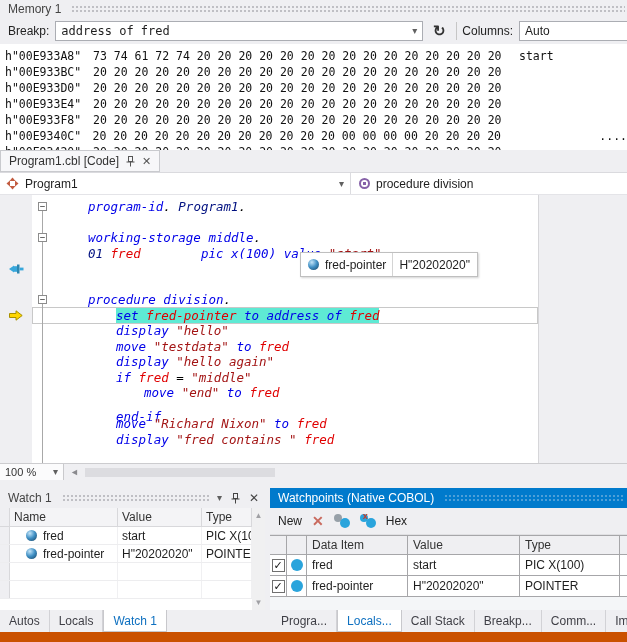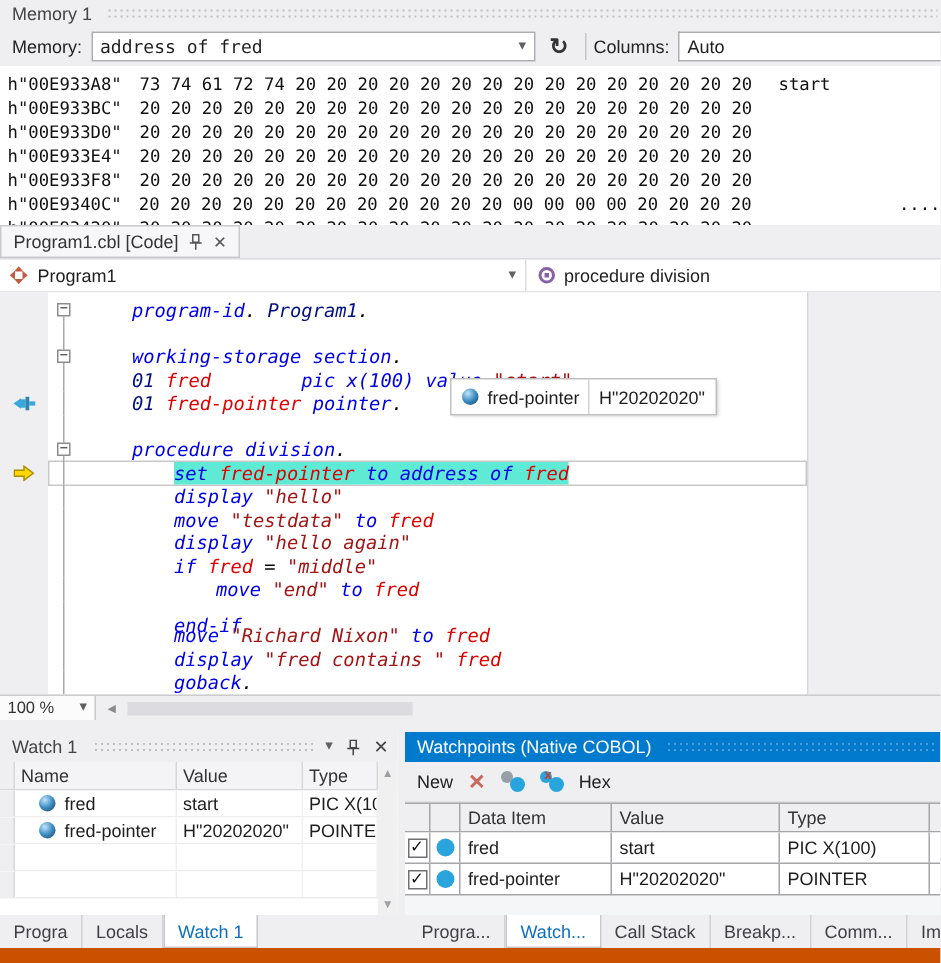--- a/index.html
+++ b/index.html
@@ -13,21 +13,21 @@
 
   
   #memory-panel { position:absolute; left:0; top:0; width:627px; height:150px; background:#EFEFF2; }
   .panel-title { height:18px; display:flex; align-items:center; padding-left:8px; color:#444; }
   .texture { flex:1; height:9px; margin:0 2px 0 10px;
     background-image:radial-gradient(#BFBFC4 27%, transparent 30%); background-size:4px 4px; }
   .texture.blue { background-image:radial-gradient(#4D9FD8 30%, transparent 33%); }
   .mem-toolbar { height:26px; display:flex; align-items:center; padding:0 0 0 8px; }
   .mem-toolbar label { color:#222; margin-right:6px; }
   .combo { background:#fff; border:1px solid #ABADB3; height:20px; display:flex; align-items:center; padding:0 5px; }
-  .addr-box { width:296px; justify-content:space-between; }
+  .addr-box { width:368px; justify-content:space-between; }
   .caret { color:#606060; font-size:10px; line-height:10px; }
   .icon-btn { width:24px; height:21px; display:flex; align-items:center; justify-content:center; color:#333; font-size:15px; font-weight:bold; margin-left:4px; cursor:default; }
   .vsep { width:1px; height:18px; background:#C6C6C6; margin:0 5px; }
   .cols-box { flex:1; border-right:none; }
   .mem-content { position:absolute; left:0; top:44px; right:0; bottom:0; background:#fff; overflow:hidden;
     font-family:"DejaVu Sans Mono", monospace; font-size:11.5px; line-height:16px; color:#111; padding:4px 0 0 5px; }
   .mem-row { display:flex; white-space:pre; }
   .mem-addr { width:88px; }
   .mem-bytes { width:426px; }
 
@@ -131,21 +131,21 @@
 </style>
 </head>
 <body>
 
 <div id="memory-panel">
   <div class="panel-title">
     <span>Memory 1</span>
     <span class="texture"></span>
   </div>
   <div class="mem-toolbar">
-    <label>Memory:</label>
+    <label>Breakp:</label>
     <div class="combo addr-box">
       <span class="mono" style="font-size:12px;">address of fred</span>
       <span class="caret">▾</span>
     </div>
     <div class="icon-btn">
       <span>↻</span>
     </div>
     <div class="vsep"></div>
     <label>Columns:</label>
     <div class="combo cols-box">
@@ -197,42 +197,42 @@
   </div>
 </div>
 
 <div id="editor">
   <div class="editor-white">
     <div class="margin-bg"></div>
     <div class="cur-line-box"></div>
     <div id="code-lines">
         <div class="code-line"><div class="c-margin"></div><div class="c-outline ol first"><div class="collapse-box">−</div></div><div class="c-text" style="padding-left: 34px;"><span><span class="tk-kw">program-id</span><span class="tk-pl">. </span><span class="tk-nm">Program1</span><span class="tk-pl">.</span></span></div></div>
         <div class="code-line"><div class="c-margin"></div><div class="c-outline ol"></div><div class="c-text" style="padding-left: 34px;"><span></span></div></div>
-        <div class="code-line"><div class="c-margin"></div><div class="c-outline ol"><div class="collapse-box">−</div></div><div class="c-text" style="padding-left: 34px;"><span><span class="tk-kw">working-storage section</span><span class="tk-pl">.</span></span></div></div>
+        <div class="code-line"><div class="c-margin"></div><div class="c-outline ol"><div class="collapse-box">−</div></div><div class="c-text" style="padding-left: 34px;"><span><span class="tk-kw">working-storage middle</span><span class="tk-pl">.</span></span></div></div>
         <div class="code-line"><div class="c-margin"></div><div class="c-outline ol"></div><div class="c-text" style="padding-left: 34px;"><span><span class="tk-num">01 </span><span class="tk-id">fred</span><span class="tk-pl">        </span><span class="tk-kw">pic x(100) value </span><span class="tk-str">"start"</span><span class="tk-pl">.</span></span></div></div>
         <div class="code-line"><div class="c-margin"><svg width="15" height="10" viewBox="0 0 15 10">
               <polygon points="0,5 5,1.5 5,8.5" fill="#38A7DB"></polygon>
               <rect x="5" y="2.2" width="3" height="5.6" fill="#38A7DB"></rect>
               <rect x="8" y="0.5" width="2.5" height="9" fill="#2D86B0"></rect>
               <rect x="10.5" y="3.6" width="4" height="2.8" fill="#38A7DB"></rect>
-            </svg></div><div class="c-outline ol"></div><div class="c-text" style="padding-left: 34px;"><span><span class="tk-num">01 </span><span class="tk-id">fred-pointer</span><span class="tk-pl"> </span><span class="tk-kw">pointer</span><span class="tk-pl">.</span></span></div></div>
+            </svg></div><div class="c-outline ol"></div></div>
         <div class="code-line"><div class="c-margin"></div><div class="c-outline ol"></div><div class="c-text" style="padding-left: 34px;"><span></span></div></div>
         <div class="code-line"><div class="c-margin"></div><div class="c-outline ol"><div class="collapse-box">−</div></div><div class="c-text" style="padding-left: 34px;"><span><span class="tk-kw">procedure division</span><span class="tk-pl">.</span></span></div></div>
         <div class="code-line"><div class="c-margin"><svg width="14" height="11" viewBox="0 0 14 11">
               <polygon points="0.5,3.5 7,3.5 7,0.8 13.2,5.5 7,10.2 7,7.5 0.5,7.5" fill="#FFD602" stroke="#A89000" stroke-width="1"></polygon>
             </svg></div><div class="c-outline ol"></div><div class="c-text" style="padding-left: 62px;"><span class="hl"><span class="tk-kw">set</span><span class="tk-pl"> </span><span class="tk-id">fred-pointer</span><span class="tk-pl"> </span><span class="tk-kw">to address of</span><span class="tk-pl"> </span><span class="tk-id">fred</span></span></div></div>
         <div class="code-line"><div class="c-margin"></div><div class="c-outline ol"></div><div class="c-text" style="padding-left: 62px;"><span><span class="tk-kw">display</span><span class="tk-pl"> </span><span class="tk-str">"hello"</span></span></div></div>
         <div class="code-line"><div class="c-margin"></div><div class="c-outline ol"></div><div class="c-text" style="padding-left: 62px;"><span><span class="tk-kw">move</span><span class="tk-pl"> </span><span class="tk-str">"testdata"</span><span class="tk-pl"> </span><span class="tk-kw">to</span><span class="tk-pl"> </span><span class="tk-id">fred</span></span></div></div>
         <div class="code-line"><div class="c-margin"></div><div class="c-outline ol"></div><div class="c-text" style="padding-left: 62px;"><span><span class="tk-kw">display</span><span class="tk-pl"> </span><span class="tk-str">"hello again"</span></span></div></div>
         <div class="code-line"><div class="c-margin"></div><div class="c-outline ol"></div><div class="c-text" style="padding-left: 62px;"><span><span class="tk-kw">if</span><span class="tk-pl"> </span><span class="tk-id">fred</span><span class="tk-pl"> = </span><span class="tk-str">"middle"</span></span></div></div>
         <div class="code-line"><div class="c-margin"></div><div class="c-outline ol"></div><div class="c-text" style="padding-left: 90px;"><span><span class="tk-kw">move</span><span class="tk-pl"> </span><span class="tk-str">"end"</span><span class="tk-pl"> </span><span class="tk-kw">to</span><span class="tk-pl"> </span><span class="tk-id">fred</span></span></div></div>
         <div class="code-line"><div class="c-margin"></div><div class="c-outline ol"></div><div class="c-text" style="padding-left: 62px; margin-top: 16px;"><span><span class="tk-kw">end-if</span></span></div></div>
         <div class="code-line"><div class="c-margin"></div><div class="c-outline ol"></div><div class="c-text" style="padding-left: 62px;"><span><span class="tk-kw">move</span><span class="tk-pl"> </span><span class="tk-str">"Richard Nixon"</span><span class="tk-pl"> </span><span class="tk-kw">to</span><span class="tk-pl"> </span><span class="tk-id">fred</span></span></div></div>
         <div class="code-line"><div class="c-margin"></div><div class="c-outline ol"></div><div class="c-text" style="padding-left: 62px;"><span><span class="tk-kw">display</span><span class="tk-pl"> </span><span class="tk-str">"fred contains "</span><span class="tk-pl"> </span><span class="tk-id">fred</span></span></div></div>
-        <div class="code-line"><div class="c-margin"></div><div class="c-outline ol"></div><div class="c-text" style="padding-left: 62px;"><span><span class="tk-kw">goback</span><span class="tk-pl">.</span></span></div></div>
+        <div class="code-line"><div class="c-margin"></div><div class="c-outline ol"></div></div>
       </div>
     <div class="datatip">
       <span class="sphere"></span>
       <span>fred-pointer</span>
       <span class="divider"></span>
       <span>H"20202020"</span>
     </div>
   </div>
 </div>
 
@@ -359,26 +359,26 @@
           <div class="wp-cell wp-value">H"20202020"</div>
           <div class="wp-cell wp-type">POINTER</div>
           <div class="wp-cell wp-fill"></div>
         </div>
       </div>
   </div>
 </div>
 
 <div id="bottom-tabs">
   <div class="tabs-group left" id="tabs-left">
-      <div class="btab">Progra</div>
+      <div class="btab">Autos</div>
       <div class="btab">Locals</div>
       <div class="btab active">Watch 1</div>
     </div>
   <div class="tabs-group right" id="tabs-right">
       <div class="btab">Progra...</div>
-      <div class="btab active">Watch...</div>
+      <div class="btab active">Locals...</div>
       <div class="btab">Call Stack</div>
       <div class="btab">Breakp...</div>
       <div class="btab">Comm...</div>
       <div class="btab">Immedi...</div>
     </div>
 </div>
 <div id="status-bar" style="background: rgb(202, 81, 0);"></div>
 
 </body></html>

